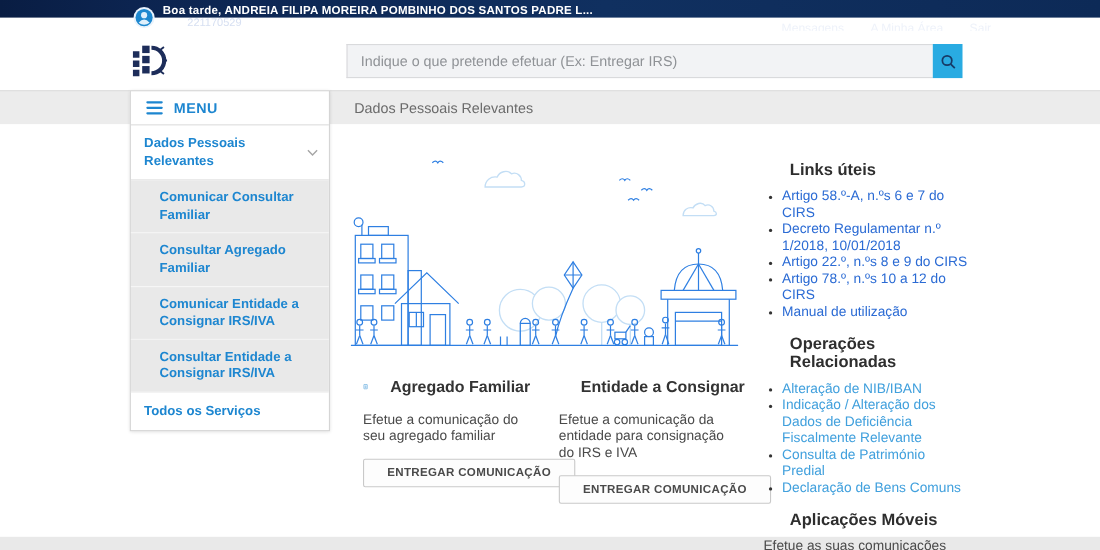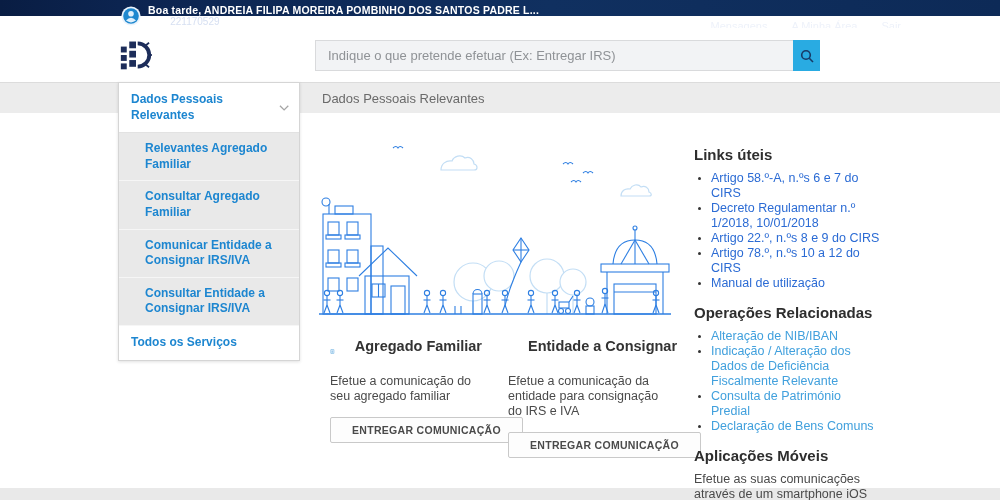--- a/index.html
+++ b/index.html
@@ -18,21 +18,21 @@
   .topbar-right { position:absolute; right:99px; top:12px; height:28px; display:flex; align-items:center; gap:24px; }
   .topbar-link { display:flex; align-items:center; gap:6px; font-size:11px; color:#eef2fa; cursor:pointer; }
 
   
   .header { position:absolute; top:28px; left:0; width:1000px; height:54px; background:#fff; }
   .logo { position:absolute; left:120px; top:7px; display:flex; gap:6px; align-items:flex-start; }
   .logo-text { color:#1d2d5a; line-height:1.08; padding-top:1px; }
   .logo-acronym { font-size:13px; font-weight:700; }
   .logo-line { font-size:12px; font-weight:700; }
   .search-wrap { position:absolute; left:315px; top:12px; display:flex; }
-  .search-input { width:478px; height:31px; background:#f2f3f5; border:1px solid #d9dadc; border-right:none;
+  .search-input { width:533px; height:31px; background:#f2f3f5; border:1px solid #d9dadc; border-right:none;
                   font-size:13px; color:#444; padding:0 12px; font-family:"Liberation Sans",sans-serif; }
   .search-input::placeholder { color:#8f9296; }
   .search-btn { width:27px; height:31px; background:#29abe2; border:none; display:flex; align-items:center;
                 justify-content:center; cursor:pointer; }
 
   
   .strip { position:absolute; top:82px; left:0; width:1000px; height:31px; background:#ececec; border-top:1px solid #dcdcdc; }
   .breadcrumb { position:absolute; left:322px; top:0; line-height:31px; font-size:13px; color:#6a6a6a; }
   .mainarea { position:absolute; top:113px; left:0; width:1000px; height:375px; background:#fff; }
   .bottomstrip { position:absolute; top:488px; left:0; width:1000px; height:12px; background:#e9e9e9; }
@@ -44,30 +44,30 @@
   .burger { display:inline-flex; flex-direction:column; gap:3px; }
   .burger span { width:15px; height:2px; background:#1d86d0; border-radius:1px; }
   .menu-title { color:#1d86d0; font-weight:700; font-size:13px; letter-spacing:.4px; }
   .mi { font-size:12px; font-weight:700; color:#1d86d0; cursor:pointer; line-height:1.3; }
   .mi-parent { display:flex; justify-content:space-between; align-items:center; padding:9px 10px 9px 12px; border-bottom:1px solid #e2e2e2; }
   .mi-sub { background:#e9e9e9; padding:8px 10px 8px 26px; border-bottom:1px solid #f6f6f6; }
   .mi-footer { padding:9px 10px 9px 12px; }
 
   
   .card { position:absolute; width:160px; }
-  .card-head { display:flex; gap:20px; }
+  .card-head { display:flex; align-items:center; gap:20px; }
   .card-title { font-size:14.5px; font-weight:700; color:#333; white-space:nowrap; }
   .card-desc { margin-top:9px; font-size:12.5px; color:#4a4a4a; line-height:15px; }
   .card-btn { margin-top:13px; display:inline-block; background:#fdfdfd; border:1px solid #c9c9c9; border-radius:2px;
               font-size:10.5px; font-weight:700; color:#4a4a4a; letter-spacing:.3px; padding:6px 21px; cursor:pointer;
               font-family:"Liberation Sans",sans-serif; white-space:nowrap; }
 
   
   .rightcol { position:absolute; left:694px; top:146px; width:188px; }
-  .rc-h { font-size:15px; font-weight:700; color:#2e2e2e; margin-bottom:8px; }
+  .rc-h { font-size:15px; font-weight:700; color:#2e2e2e; margin-bottom:8px;margin-left:24px; }
   .rc-list { list-style:disc; padding-left:17px; margin-bottom:13px; }
   .rc-list li { font-size:12.5px; line-height:15px; cursor:pointer; }
   .rc-list li::marker { color:#333; font-size:10px; }
   .rc-list.primary li { color:#2b6bd4; }
   .rc-list.secondary li { color:#41a0dd; }
   .rc-p { font-size:12.5px; line-height:15px; color:#4a4a4a; margin-bottom:12px; }
 
   .illus { position:absolute; left:315px; top:126px; }
 </style>
 </head>
@@ -135,27 +135,35 @@
     </div>
   </div>
 
   <div class="strip">
     <div class="breadcrumb">Dados Pessoais Relevantes</div>
   </div>
   <div class="mainarea"></div>
   <div class="bottomstrip"></div>
 
   <div class="sidebar">
+    <div class="menu-head">
+      <span class="burger">
+          <span></span>
+          <span></span>
+          <span></span>
+        </span>
+      <span class="menu-title">MENU</span>
+    </div>
     <div class="mi mi-parent">
       <span>Dados Pessoais Relevantes</span>
       <svg width="11" height="8" viewBox="0 0 11 8">
         <polyline points="1,1.5 5.5,6 10,1.5" fill="none" stroke="#a5a5a5" stroke-width="1.4"></polyline>
       </svg>
     </div>
-    <div class="mi mi-sub">Relevantes Agregado Familiar</div>
+    <div class="mi mi-sub">Comunicar Consultar Familiar</div>
     <div class="mi mi-sub">Consultar Agregado Familiar</div>
     <div class="mi mi-sub">Comunicar Entidade a Consignar IRS/IVA</div>
     <div class="mi mi-sub">Consultar Entidade a Consignar IRS/IVA</div>
     <div class="mi mi-footer">Todos os Serviços</div>
   </div>
 
   <svg class="illus" width="360" height="192" viewBox="0 0 360 192">
 
     <g stroke="#c3def5" stroke-width="1.2" fill="#fff">
       <path d="M126 44 c0 -6 5 -10 11 -9 c2 -5 9 -7 13 -3 c5 -2 9 2 9 6 c4 1 4 6 0 6 z"></path>

